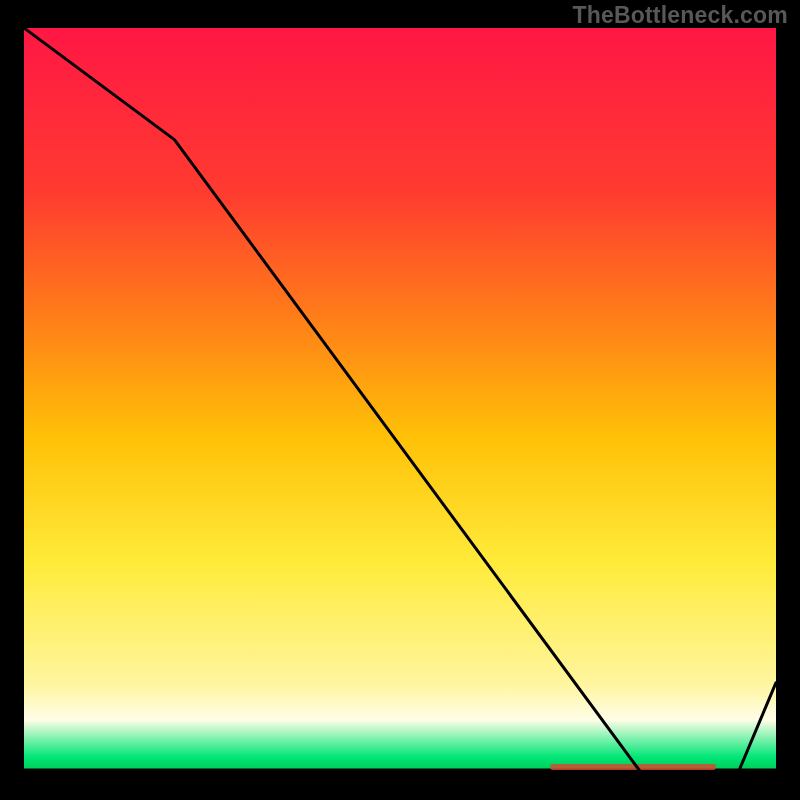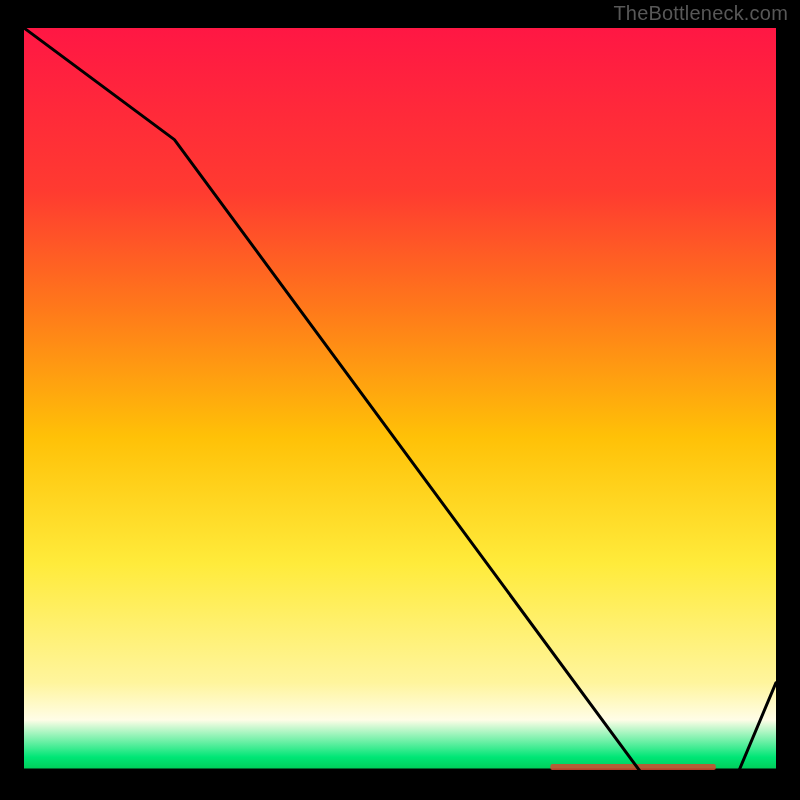--- a/index.html
+++ b/index.html
@@ -15,23 +15,23 @@
     position: relative;
     width: 800px;
     height: 800px;
     background: #000;
   }
   .attribution {
     position: absolute;
     top: 2px;
     right: 12px;
     color: #585858;
-    font-size: 20px;
+    font-size: 23px;
     letter-spacing: 0.2px;
-    font-weight: 400;
+    font-weight: 700;
   }
   .plot-box {
     position: absolute;
     left: 24px;
     top: 28px;
     width: 752px;
     height: 744px;
     background: #000;
   }
   svg { display: block; }

